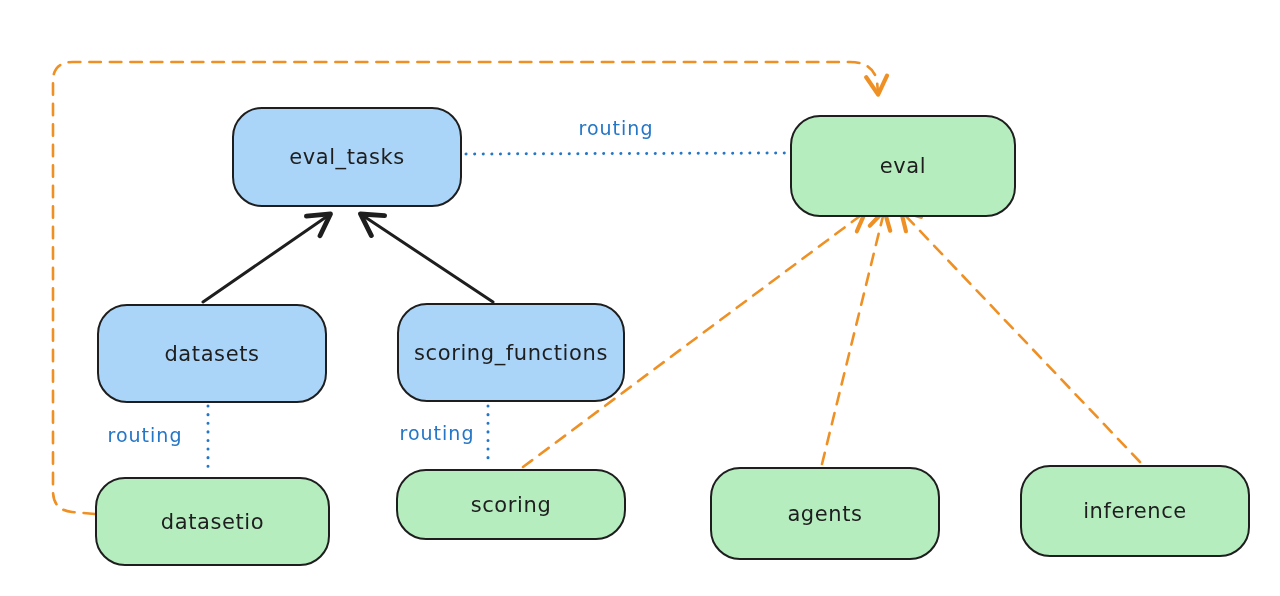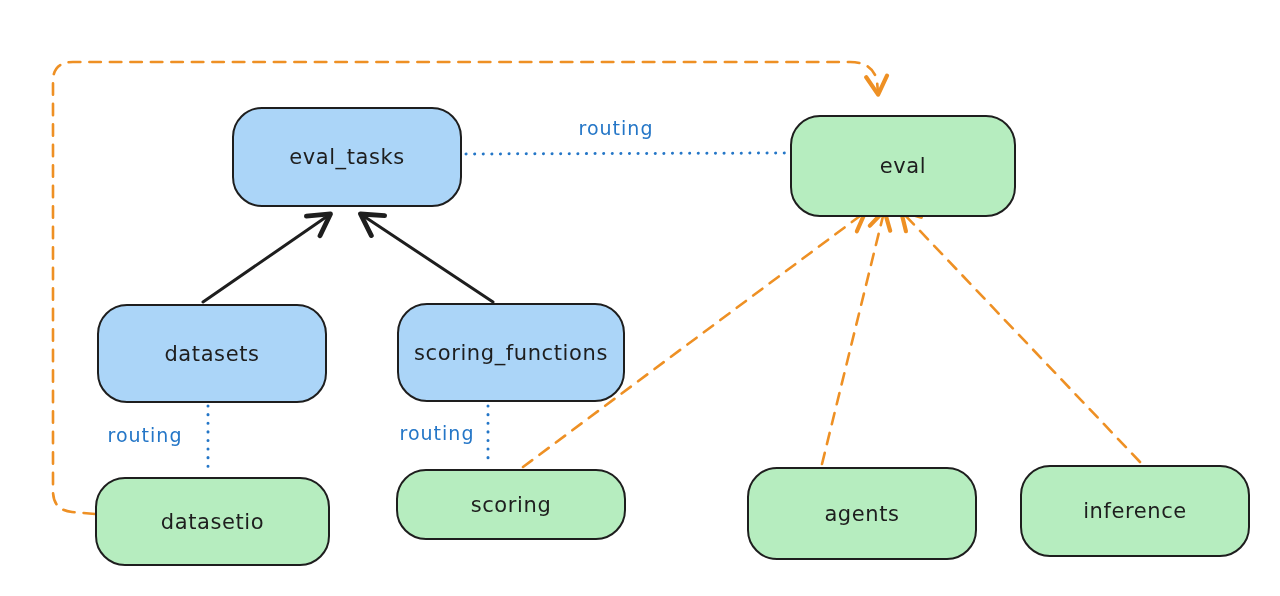--- a/index.html
+++ b/index.html
@@ -77,21 +77,21 @@
   </div>
 
   <div class="node provider" style="left:95px;top:477px;width:235px;height:89px;">
     <span>datasetio</span>
   </div>
 
   <div class="node provider" style="left:396px;top:469px;width:230px;height:71px;">
     <span>scoring</span>
   </div>
 
-  <div class="node provider" style="left:747px;top:467px;width:230px;height:93px;border-radius:30px;">
+  <div class="node provider" style="left:710px;top:467px;width:230px;height:93px;border-radius:30px;">
     <span>agents</span>
   </div>
 
   <div class="node provider" style="left:1020px;top:465px;width:230px;height:92px;">
     <span>inference</span>
   </div>
 
   <div class="routing-label" style="left:556px;top:117px;">routing</div>
   <div class="routing-label" style="left:93px;top:424px;width:104px;">routing</div>
   <div class="routing-label" style="left:385px;top:422px;width:104px;">routing</div>

